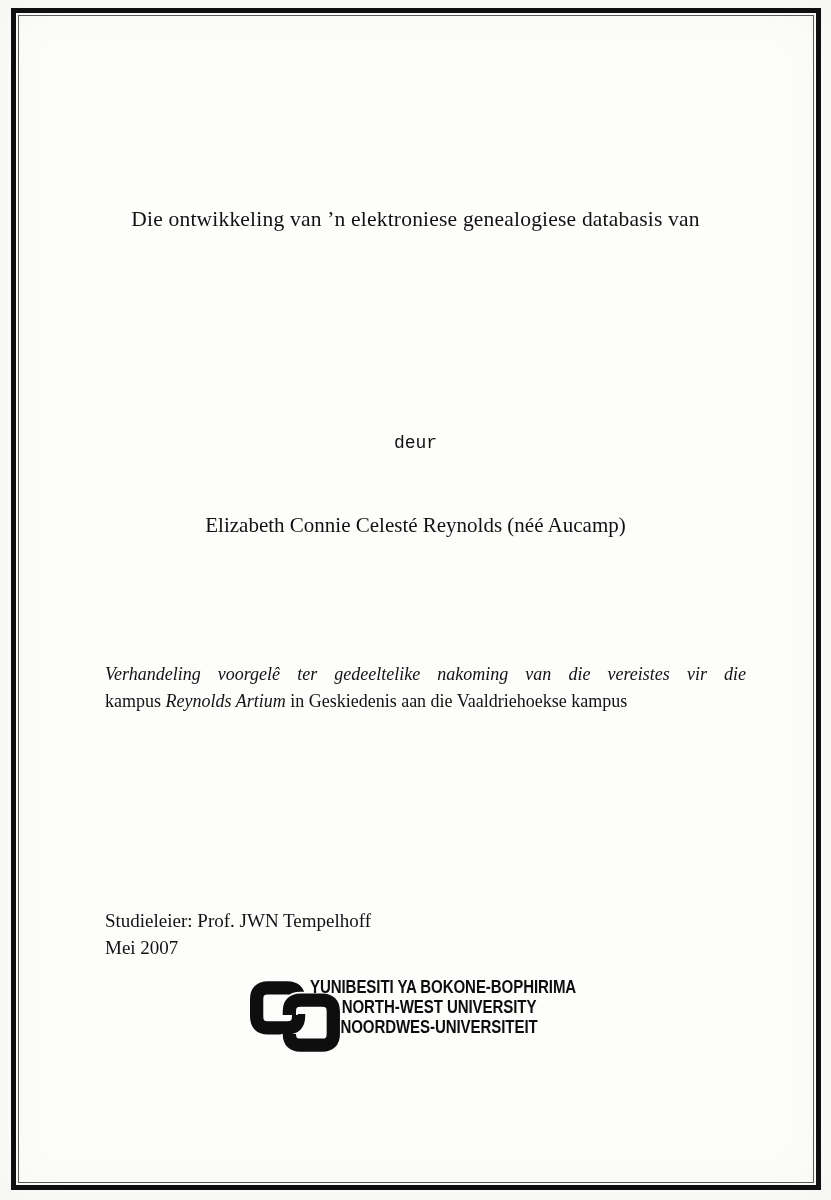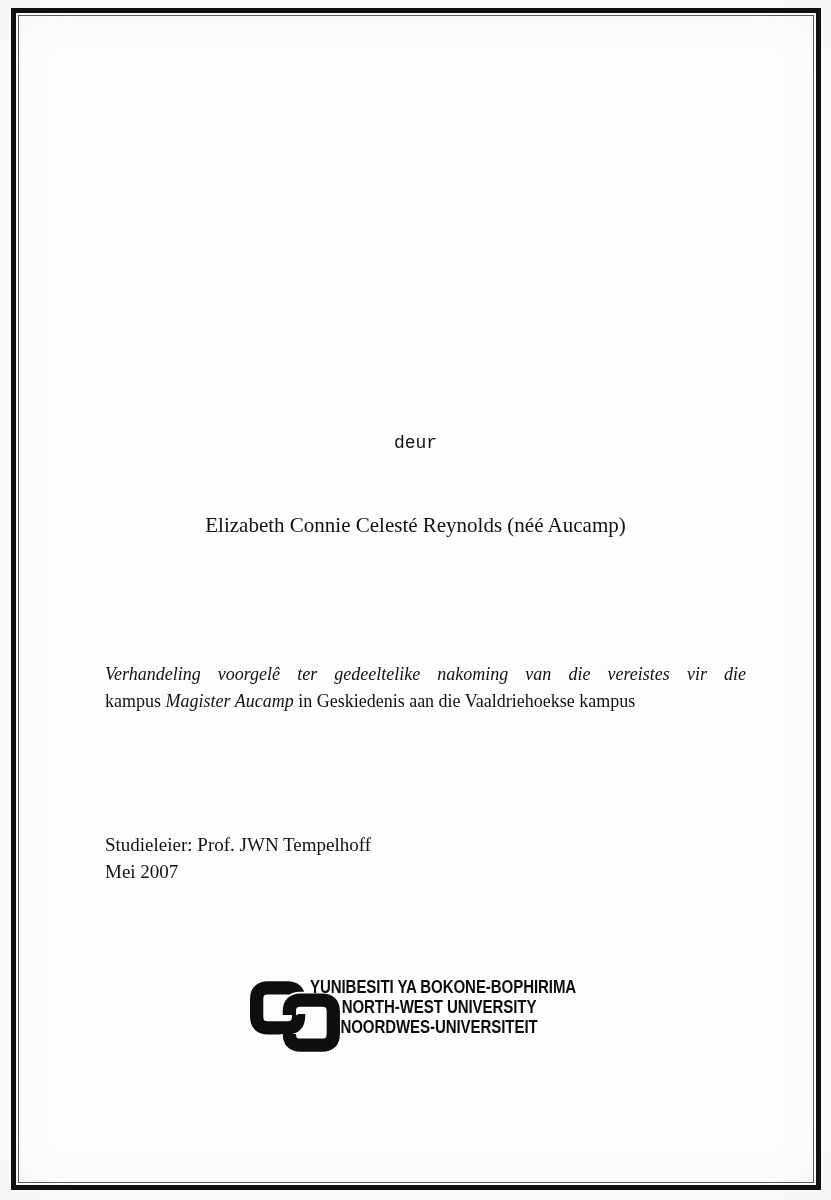--- a/index.html
+++ b/index.html
@@ -41,21 +41,21 @@
     position:absolute; top:661px; left:105px; width:641px;
     font-size:18px; line-height:27px;
   }
   .statement .justified {
     text-align:justify;
     text-align-last:justify;
     font-style:italic;
   }
   .statement .italic { font-style:italic; }
   .supervisor-block {
-    position:absolute; top:831px; left:105px;
+    position:absolute; top:907px; left:105px;
     font-size:19px; line-height:27px;
   }
   .logo {
     position:absolute; top:974px; left:250px; width:331px; height:80px;
   }
   .logo-mark { position:absolute; left:0; top:2px; }
   .logo-text {
     position:absolute; left:60px; top:3px; width:300px;
     font-family:"Liberation Sans","DejaVu Sans",sans-serif;
     font-weight:700;
@@ -76,29 +76,30 @@
 </head>
 <body>
 
 <div class="frame-outer">
   <div class="frame-inner"></div>
 </div>
 
 <div class="content">
 
   <div class="title-block">
+    <div>Die ontwikkeling van ’n elektroniese genealogiese databasis van</div>
   </div>
 
   <div class="byline">deur</div>
 
   <div class="author">Elizabeth Connie Celesté Reynolds (néé Aucamp)</div>
 
   <div class="statement">
     <div class="justified">Verhandeling voorgelê ter gedeeltelike nakoming van die vereistes vir die</div>
-    <div><span>kampus </span><span class="italic">Magister Aucamp</span><span> in Geskiedenis aan die Vaaldriehoekse kampus</span></div>
+    <div><span>kampus </span><span class="italic">Reynolds Artium</span><span> in Geskiedenis aan die Vaaldriehoekse kampus</span></div>
   </div>
 
   <div class="supervisor-block">
     <div>Studieleier: Prof. JWN Tempelhoff</div>
     <div>Mei 2007</div>
   </div>
 
   <div class="logo">
     <svg class="logo-mark" width="92" height="78" viewBox="0 0 180 152" aria-hidden="true">
 

